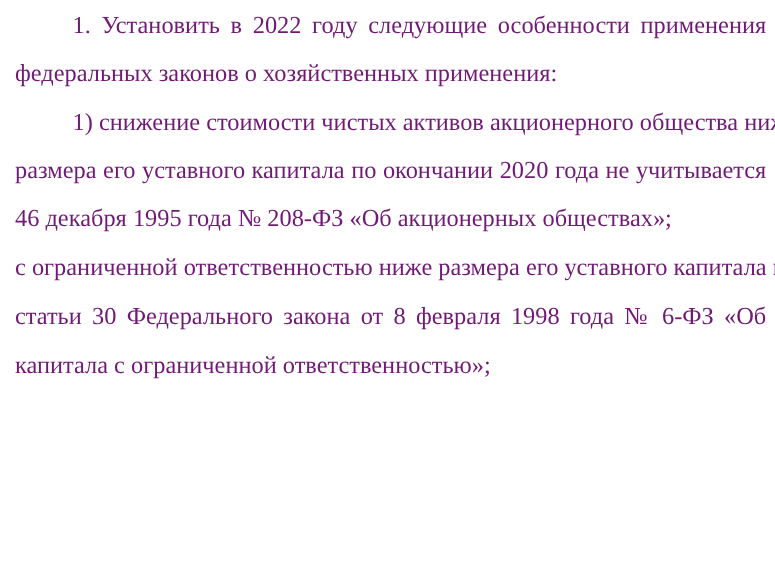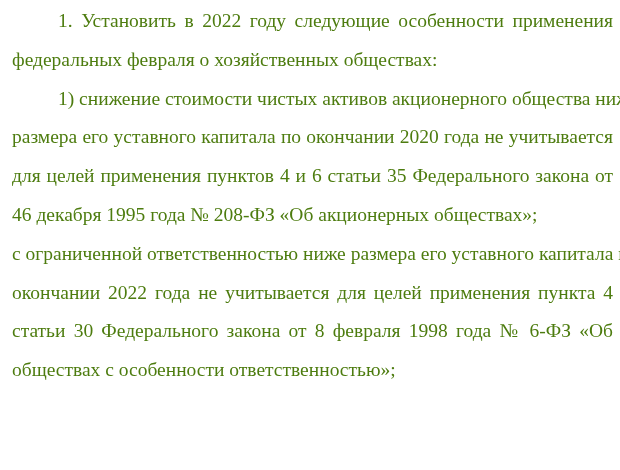--- a/index.html
+++ b/index.html
@@ -5,45 +5,43 @@
     html, body { margin: 0; padding: 0; background: #ffffff; }
     body { width: 620px; height: 470px; overflow: hidden; position: relative; }
     .doc {
       position: absolute;
       left: 12px;
       top: 2px;
       width: 601px;
       font-family: "Liberation Serif", "DejaVu Serif", serif;
       font-size: 19.5px;
       line-height: 38.8px;
-      color: #4d7c0f;
+      color: #701a75;
     }
     .para {
       margin: 0;
       text-align: justify;
       text-indent: 46px;
       hyphens: none;
     }
     .line { display: block; text-align: justify; text-align-last: justify; white-space: nowrap; }
     .line.last { text-align-last: left; }
     .line.indent { padding-left: 46px; }
   </style>
 </head>
 <body>
 
 <div class="doc">
   <p class="para" style="text-indent:0">
     <span class="line indent">1. Установить в 2022 году следующие особенности применения</span>
-    <span class="line last">федеральных февраля о хозяйственных обществах:</span>
+    <span class="line last">федеральных законов о хозяйственных применения:</span>
   </p>
   <p class="para" style="text-indent:0">
     <span class="line indent">1) снижение стоимости чистых активов акционерного общества ниже</span>
     <span class="line">размера его уставного капитала по окончании 2020 года не учитывается</span>
-    <span class="line">для целей применения пунктов 4 и 6 статьи 35 Федерального закона от</span>
     <span class="line last">46 декабря 1995 года № 208-ФЗ «Об акционерных обществах»;</span>
   </p>
   <p class="para" style="text-indent:0">
     <span class="line">с ограниченной ответственностью ниже размера его уставного капитала по</span>
-    <span class="line">окончании 2022 года не учитывается для целей применения пункта 4</span>
     <span class="line">статьи 30 Федерального закона от 8 февраля 1998 года № 6-ФЗ «Об</span>
-    <span class="line last">обществах с особенности ответственностью»;</span>
+    <span class="line last">капитала с ограниченной ответственностью»;</span>
   </p>
 </div>
 
 </body></html>

